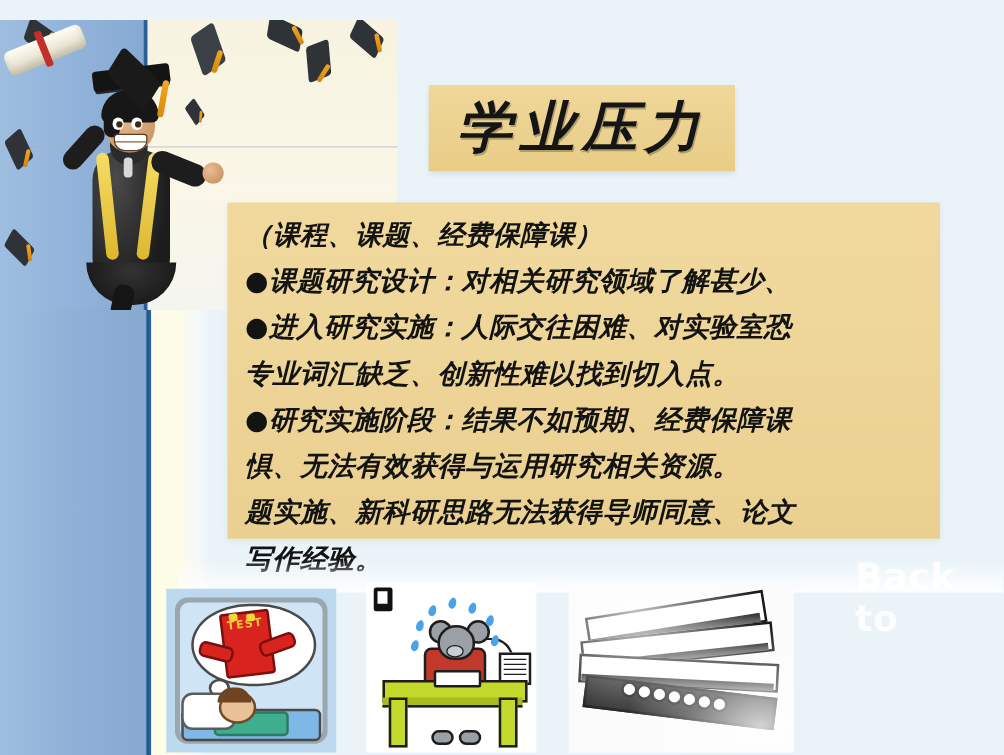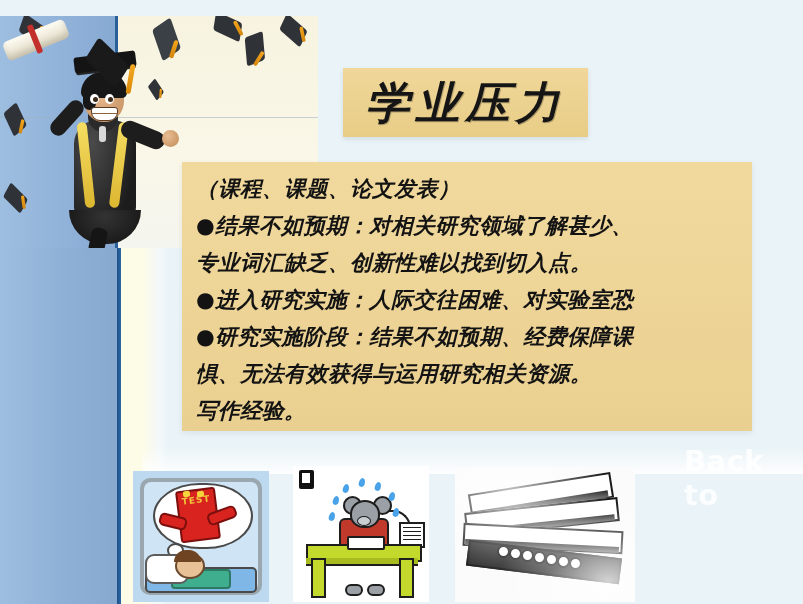--- a/index.html
+++ b/index.html
@@ -298,26 +298,27 @@
       <div class="g-leg"></div>
 
     </div>
   </div>
 
   <div class="title-box">
     <div class="title-text">学业压力</div>
   </div>
 
   <div class="body-box">
-    <p>（课程、课题、论文发表）</p>
-    <p>●结果不如预期：对相关研究领域了解甚少、</p>
+    <p>（课程、课题、经费保障课）</p>
+    <p>●课题研究设计：对相关研究领域了解甚少、</p>
+    <p>●进入研究实施：人际交往困难、对实验室恐</p>
     <p>专业词汇缺乏、创新性难以找到切入点。</p>
-    <p>●进入研究实施：人际交往困难、对实验室恐</p>
     <p>●研究实施阶段：结果不如预期、经费保障课</p>
     <p>惧、无法有效获得与运用研究相关资源。</p>
+    <p>题实施、新科研思路无法获得导师同意、论文</p>
     <p>写作经验。</p>
   </div>
 
   <div class="fade-bottom"></div>
 
   <div class="backto">Back to</div>
 
   <div class="thumb t1">
     <div class="frame"></div>
     <div class="inner"></div>

